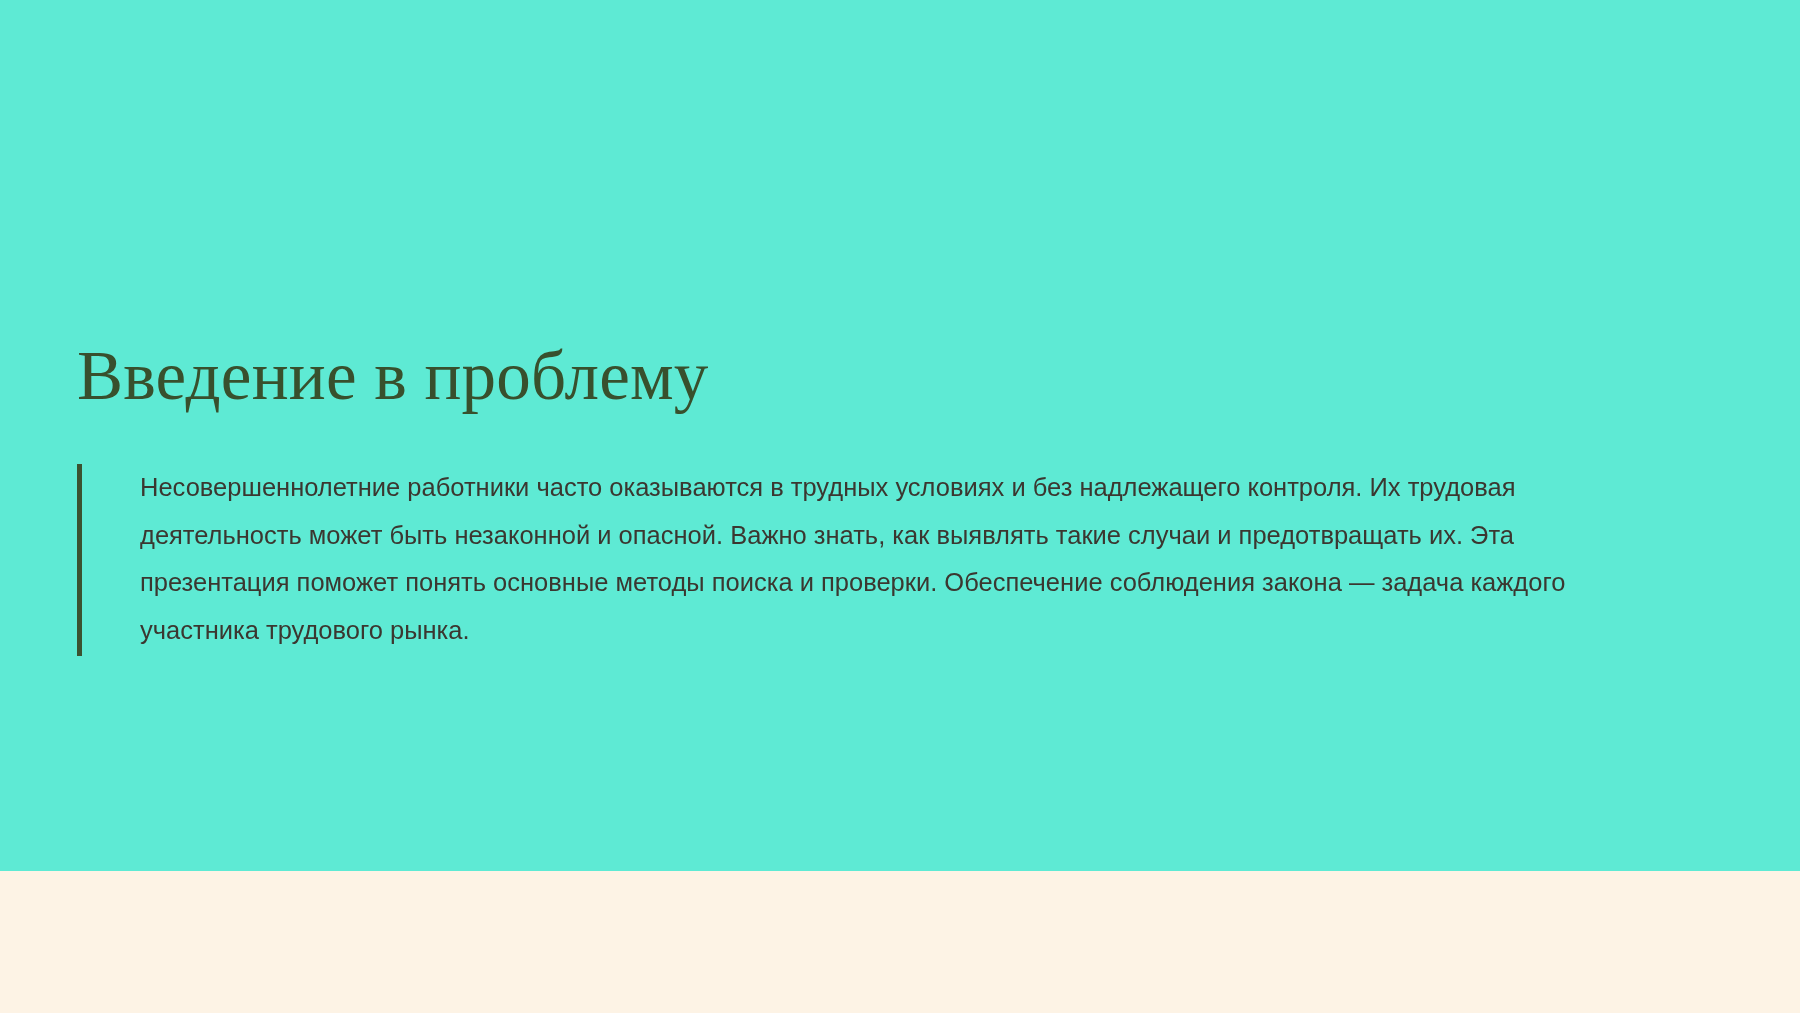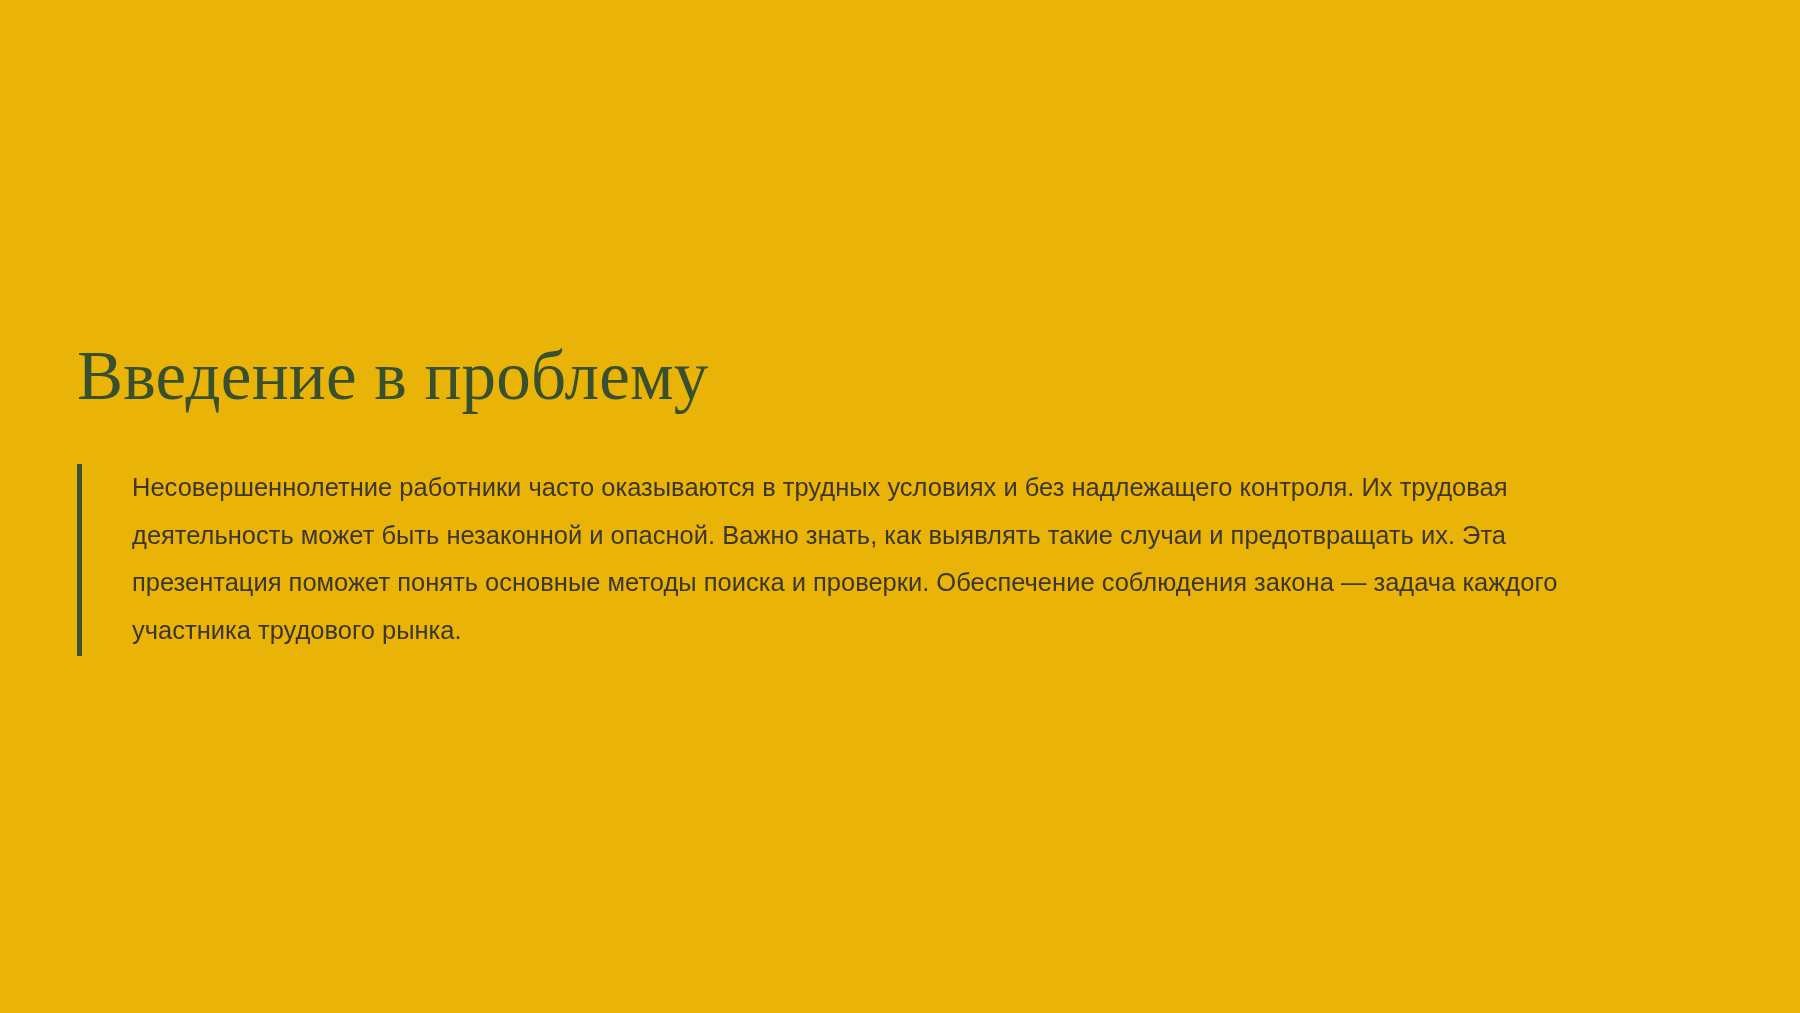--- a/index.html
+++ b/index.html
@@ -11,22 +11,22 @@
     width: 1800px;
     height: 1013px;
     background: #fdf3e5;
     font-family: "Liberation Sans", sans-serif;
     overflow: hidden;
   }
 
   .slide {
     position: relative;
     width: 1800px;
-    height: 1013px;
-    background: #eab308;
+    height: 871px;
+    background: #5eead4;
     box-sizing: border-box;
   }
 
   .slide-content {
     position: absolute;
     left: 77px;
     top: 340px;
     width: 1620px;
   }
 
@@ -58,21 +58,21 @@
     height: 192px;
     background: #3b5230;
   }
 
   .body-text {
     font-family: "Liberation Sans", "DejaVu Sans", sans-serif;
     font-size: 25.5px;
     line-height: 47.5px;
     font-weight: 400;
     color: #3b3730;
-    margin: 0;
+    margin: 8px;
     padding: 0;
     max-width: 1530px;
     text-align: left;
   }
 </style>
 </head>
 <body>
 
 <div class="slide">
 

